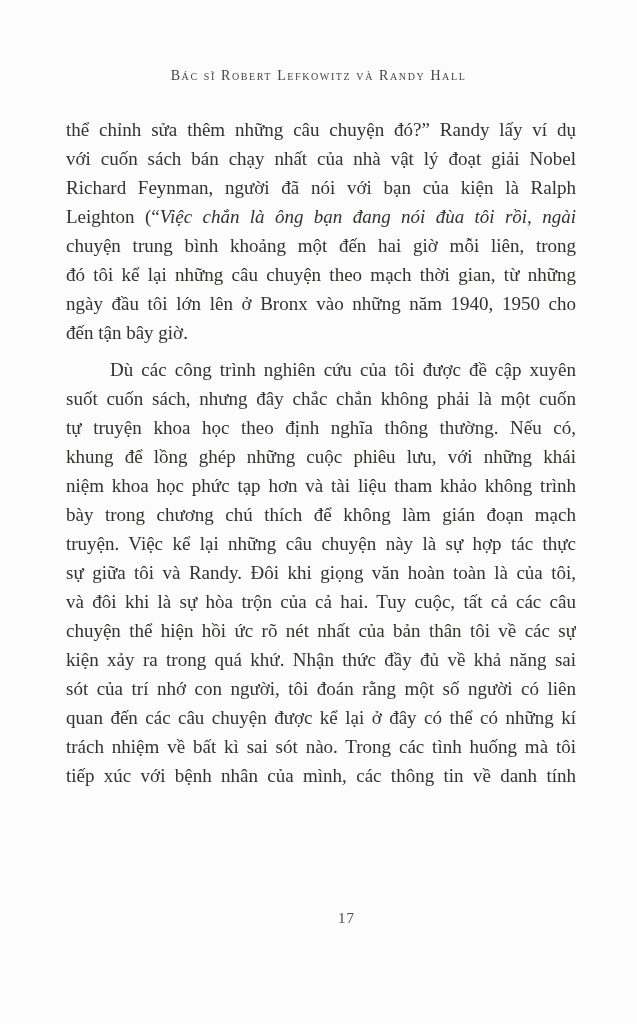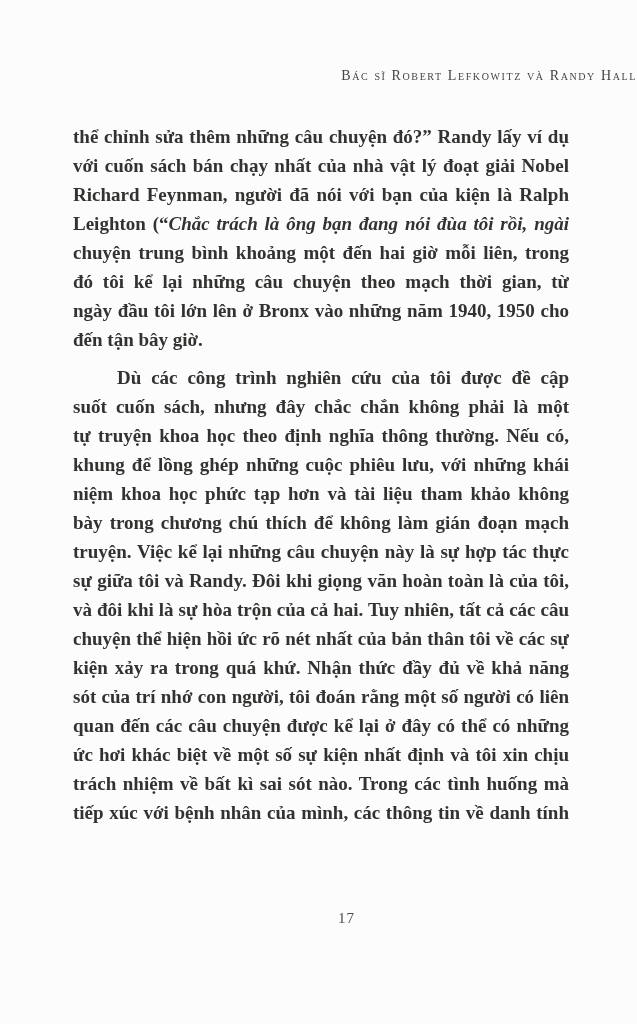--- a/index.html
+++ b/index.html
@@ -14,35 +14,35 @@
     margin: 0 auto;
     background: #fcfcfc;
     overflow: hidden;
     font-family: "Liberation Serif", "DejaVu Serif", serif;
   }
   .running-header {
     position: absolute;
     top: 68px;
     left: 0;
     width: 100%;
-    text-align: right;
+    text-align: center;
     font-variant: small-caps;
     font-size: 14px;
     letter-spacing: 1.6px;
     color: #454545;
   }
   .page-body {
     position: absolute;
     top: 113px;
     left: 64px;
     width: 514px;
     color: #333230;
     font-size: 19px;
   }
-  .paragraph { margin: 9px; font-weight: bold; }
+  .paragraph { margin: 2px; }
   .paragraph.indented { margin-top: 8px; }
   .paragraph.indented .text-line.first { text-indent: 44px; }
   .text-line {
     height: 29px;
     line-height: 29px;
     text-align: justify;
     text-align-last: justify;
     white-space: normal;
     overflow: hidden;
   }
@@ -66,40 +66,39 @@
 <body>
 
 <div class="page">
   <div class="running-header">Bác sĩ Robert Lefkowitz và Randy Hall</div>
 
   <div class="page-body">
       <div class="paragraph">
         <div class="text-line"><span>thể chỉnh sửa thêm những câu chuyện đó?” Randy lấy ví dụ</span></div>
         <div class="text-line"><span>với cuốn sách bán chạy nhất của nhà vật lý đoạt giải Nobel</span></div>
         <div class="text-line"><span>Richard Feynman, người đã nói với bạn của kiện là Ralph</span></div>
-        <div class="text-line"><span>Leighton (“</span><span class="italic">Chắc trách là ông bạn đang nói đùa tôi rồi, ngài</span></div>
+        <div class="text-line"><span>Leighton (“</span><span class="italic">Việc chắn là ông bạn đang nói đùa tôi rồi, ngài</span></div>
         <div class="text-line"><span>chuyện trung bình khoảng một đến hai giờ mỗi liên, trong</span></div>
         <div class="text-line"><span>đó tôi kể lại những câu chuyện theo mạch thời gian, từ những</span></div>
         <div class="text-line"><span>ngày đầu tôi lớn lên ở Bronx vào những năm 1940, 1950 cho</span></div>
         <div class="text-line flush"><span>đến tận bây giờ.</span></div>
       </div>
       <div class="paragraph indented">
         <div class="text-line first"><span>Dù các công trình nghiên cứu của tôi được đề cập xuyên</span></div>
         <div class="text-line"><span>suốt cuốn sách, nhưng đây chắc chắn không phải là một cuốn</span></div>
         <div class="text-line"><span>tự truyện khoa học theo định nghĩa thông thường. Nếu có,</span></div>
         <div class="text-line"><span>khung để lồng ghép những cuộc phiêu lưu, với những khái</span></div>
         <div class="text-line"><span>niệm khoa học phức tạp hơn và tài liệu tham khảo không trình</span></div>
         <div class="text-line"><span>bày trong chương chú thích để không làm gián đoạn mạch</span></div>
         <div class="text-line"><span>truyện. Việc kể lại những câu chuyện này là sự hợp tác thực</span></div>
         <div class="text-line"><span>sự giữa tôi và Randy. Đôi khi giọng văn hoàn toàn là của tôi,</span></div>
-        <div class="text-line"><span>và đôi khi là sự hòa trộn của cả hai. Tuy nhiên, tất cả các câu</span></div>
+        <div class="text-line"><span>và đôi khi là sự hòa trộn của cả hai. Tuy cuộc, tất cả các câu</span></div>
         <div class="text-line"><span>chuyện thể hiện hồi ức rõ nét nhất của bản thân tôi về các sự</span></div>
         <div class="text-line"><span>kiện xảy ra trong quá khứ. Nhận thức đầy đủ về khả năng sai</span></div>
         <div class="text-line"><span>sót của trí nhớ con người, tôi đoán rằng một số người có liên</span></div>
         <div class="text-line"><span>quan đến các câu chuyện được kể lại ở đây có thể có những kí</span></div>
-        <div class="text-line"><span>ức hơi khác biệt về một số sự kiện nhất định và tôi xin chịu</span></div>
         <div class="text-line"><span>trách nhiệm về bất kì sai sót nào. Trong các tình huống mà tôi</span></div>
         <div class="text-line"><span>tiếp xúc với bệnh nhân của mình, các thông tin về danh tính</span></div>
       </div>
     </div>
 
   <div class="page-number">17</div>
 </div>
 
 </body></html>

